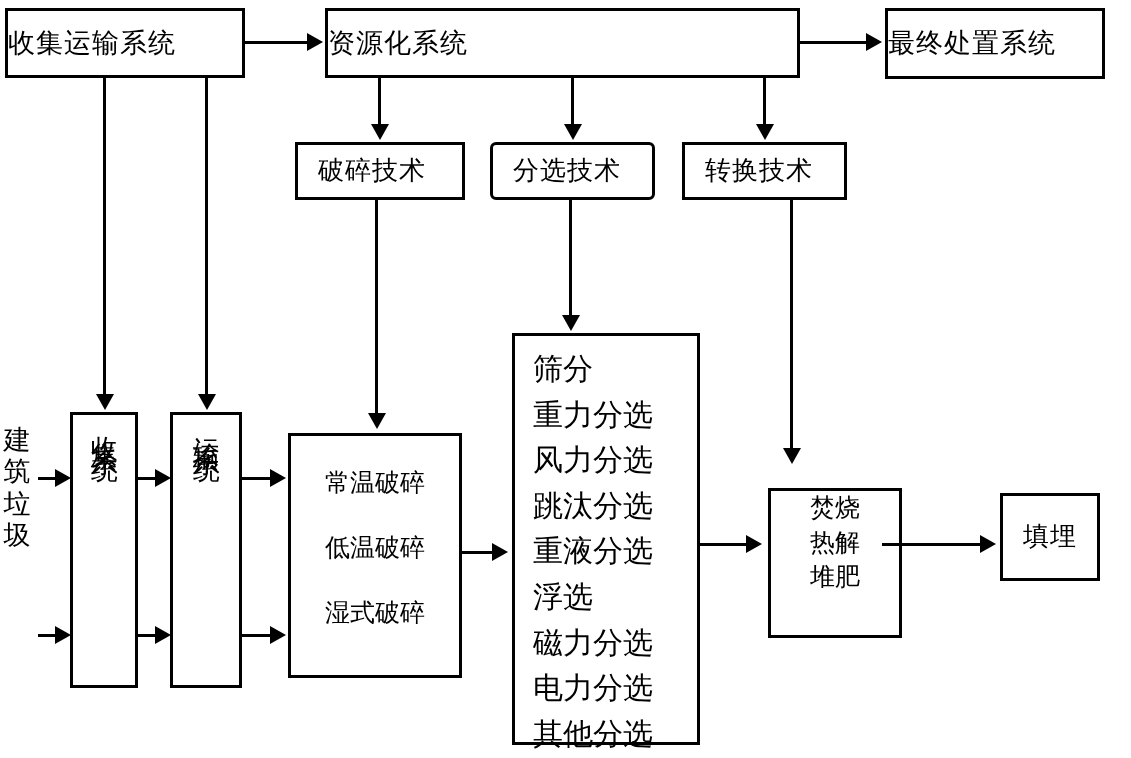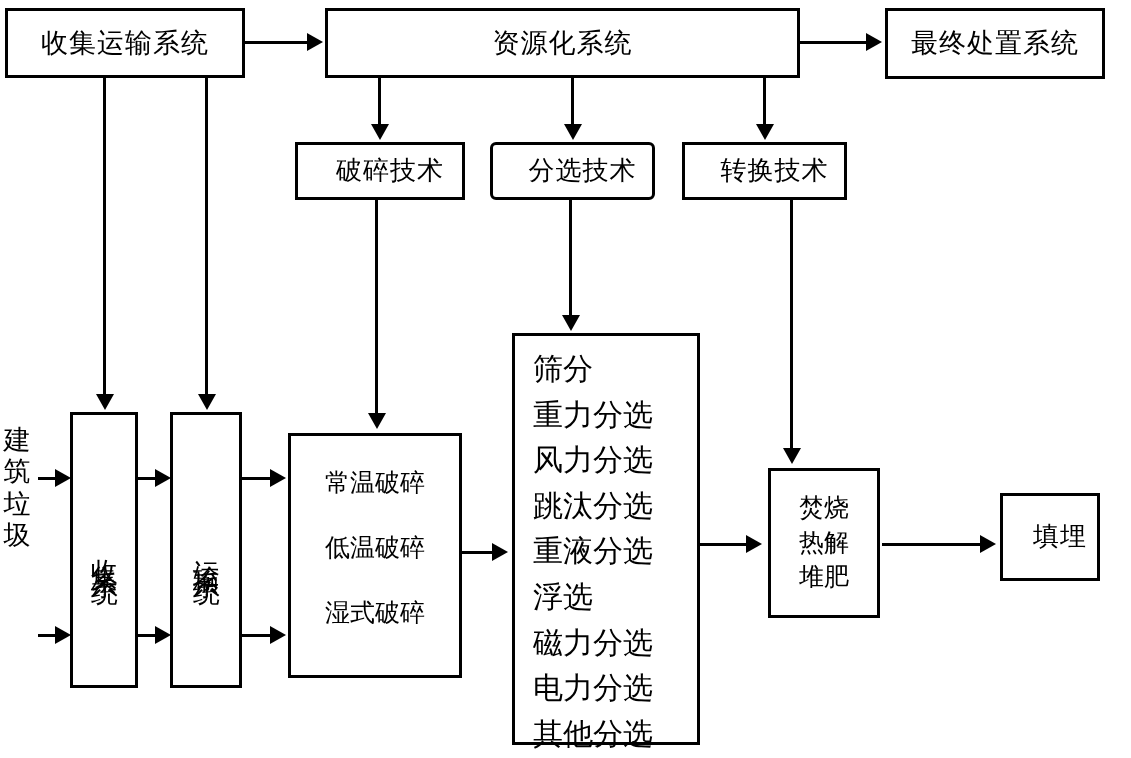--- a/index.html
+++ b/index.html
@@ -15,21 +15,21 @@
     font-family: "DejaVu Serif", "Liberation Serif", serif;
     overflow: hidden;
   }
   .box {
     position: absolute;
     border: 3px solid #000000;
     background: #ffffff;
     box-sizing: border-box;
     display: flex;
     align-items: center;
-    justify-content: center;
+    justify-content: flex-start;
     text-align: center;
     color: #000000;
     line-height: 1.28;
   }
   .box-top {
     font-size: 27px;
     letter-spacing: 1px;
   }
   .box-tech {
     font-size: 26px;
@@ -202,21 +202,21 @@
 
   <div class="vline" style="left:569px; top:200px; height:117px;"></div>
   <div class="arr-d" style="left:562px; top:315px;"></div>
 
   <div class="hline" style="left:700px; top:543px; width:48px;"></div>
   <div class="arr-r" style="left:746px; top:535px;"></div>
 
   <div class="vline" style="left:790px; top:200px; height:250px;"></div>
   <div class="arr-d" style="left:783px; top:448px;"></div>
 
-  <div class="box stack-box" style="left:768px; top:468px; width:112px; height:150px;">
+  <div class="box stack-box" style="left:768px; top:488px; width:134px; height:150px;">
     <span>焚烧</span>
     <span>热解</span>
     <span>堆肥</span>
   </div>
 
   <div class="hline" style="left:882px; top:543px; width:100px;"></div>
   <div class="arr-r" style="left:980px; top:535px;"></div>
 
   <div class="box box-tech" style="left:1000px; top:493px; width:100px; height:88px;">
     <span>填埋</span>

